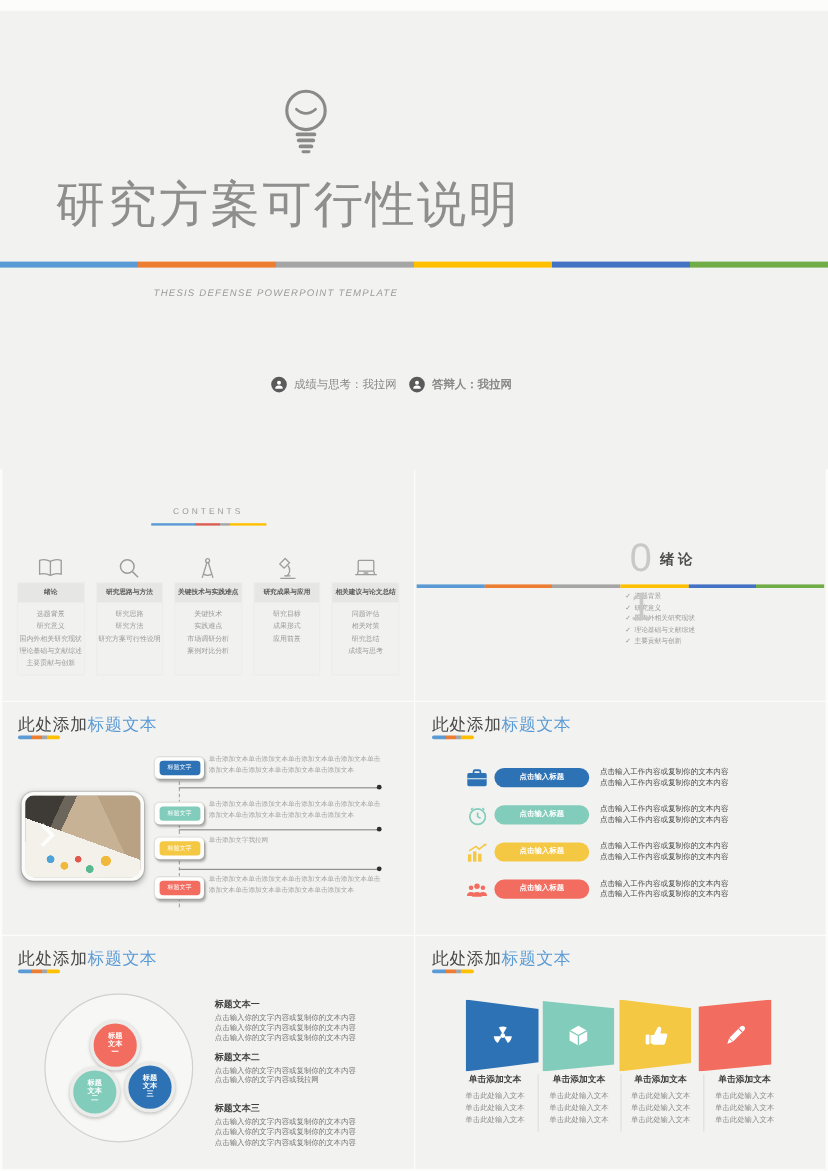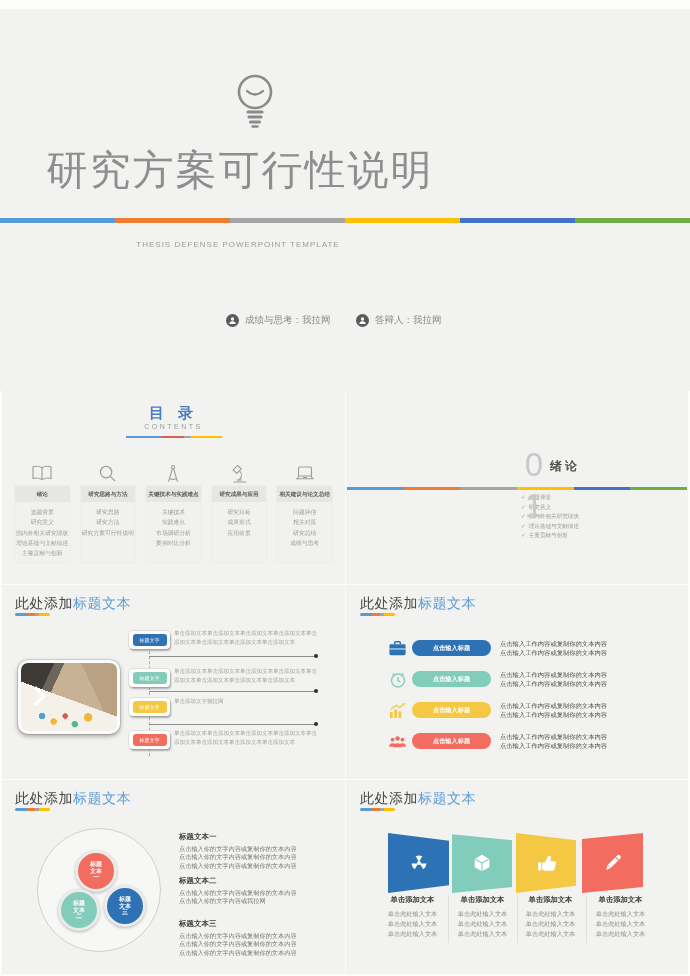--- a/index.html
+++ b/index.html
@@ -8,23 +8,23 @@
   .slide{position:absolute;background:#F2F2F0;box-shadow:0 0 0 1px rgba(0,0,0,0.04);overflow:hidden;}
 
   
   .cover{left:0;top:10px;width:690px;height:380px;}
   .bulb{position:absolute;left:229px;top:62px;}
   .cover-title{position:absolute;left:0;top:133px;width:480px;text-align:center;font-size:41px;color:#8E8E8E;letter-spacing:2px;font-weight:400;white-space:nowrap;}
   .stripe{position:absolute;left:0;width:100%;display:flex;}
   .cover .stripe{top:208px;height:5px;}
   .stripe i{flex:1;}
   .s0{background:#5B9BD5}.s1{background:#ED7D31}.s2{background:#A5A5A5}.s3{background:#FFC000}.s4{background:#4472C4}.s5{background:#70AD47}
-  .cover-sub{position:absolute;left:128px;top:230px;width:220px;text-align:center;font-size:8px;letter-spacing:1px;color:#9B9B9B;}
+  .cover-sub{position:absolute;left:128px;top:230px;width:220px;font-size:8px;letter-spacing:1px;color:#9B9B9B;font-style:italic;}
   .info-item{position:absolute;top:303px;display:flex;align-items:center;gap:6px;height:14px;}
-  .info-a{left:226px;} .info-b{left:356px;}
+  .info-a{left:226px;} .info-b{left:341px;font-weight:bold;}
   .info-ic{width:13px;height:13px;border-radius:50%;background:#5A5A5A;display:flex;align-items:center;justify-content:center;flex:none;}
   .info-txt{font-size:9.5px;color:#898989;white-space:nowrap;}
 
   
   .stitle{position:absolute;font-size:14px;letter-spacing:0.5px;white-space:nowrap;}
   .stitle .pfx{color:#474747;} .stitle .acc{color:#5B9BD5;}
   .mini-underline{position:absolute;width:35px;height:3px;border-radius:2px;background:linear-gradient(90deg,#5B9BD5 0 34%,#ED7D31 34% 56%,#A5A5A5 56% 70%,#FFC000 70% 100%);}
 
   
   .toc{left:3px;top:392px;width:341px;height:191px;}
@@ -143,21 +143,20 @@
         <svg width="9" height="9" viewBox="0 0 12 12">
             <circle cx="6" cy="4" r="2.2" fill="#fff"></circle>
             <path d="M1.8 10.5 a4.2 3.6 0 0 1 8.4 0 Z" fill="#fff"></path>
           </svg>
       </span>
       <span class="info-txt">答辩人：我拉网</span>
     </div>
   </div>
 
   <div class="slide toc">
-    <div class="toc-title">目 录</div>
     <div class="toc-sub">CONTENTS</div>
     <div class="toc-underline"></div>
     <div class="toc-cols">
 
       <div class="toc-col">
         <div class="toc-ico">
           <svg width="22" height="18" viewBox="0 0 22 18" fill="none" stroke="#9C9C9C" stroke-width="1.1">
             <path d="M2 3 C5 1.8 8 2.2 11 3.8 C14 2.2 17 1.8 20 3 V14.5 C17 13.5 14 13.9 11 15.5 C8 13.9 5 13.5 2 14.5 Z"></path>
               <path d="M11 3.8 V15.5"></path>
           </svg>

